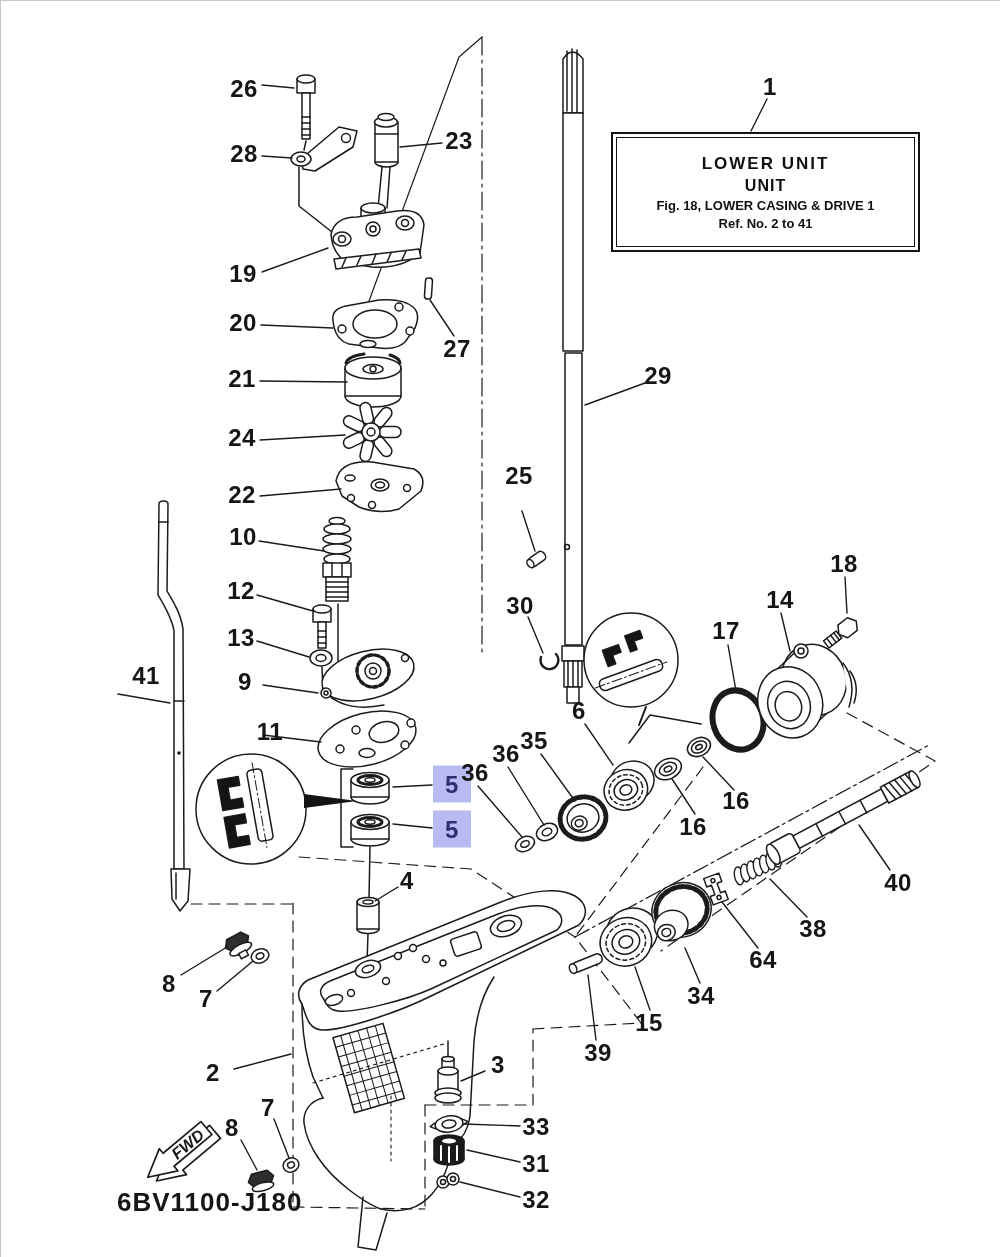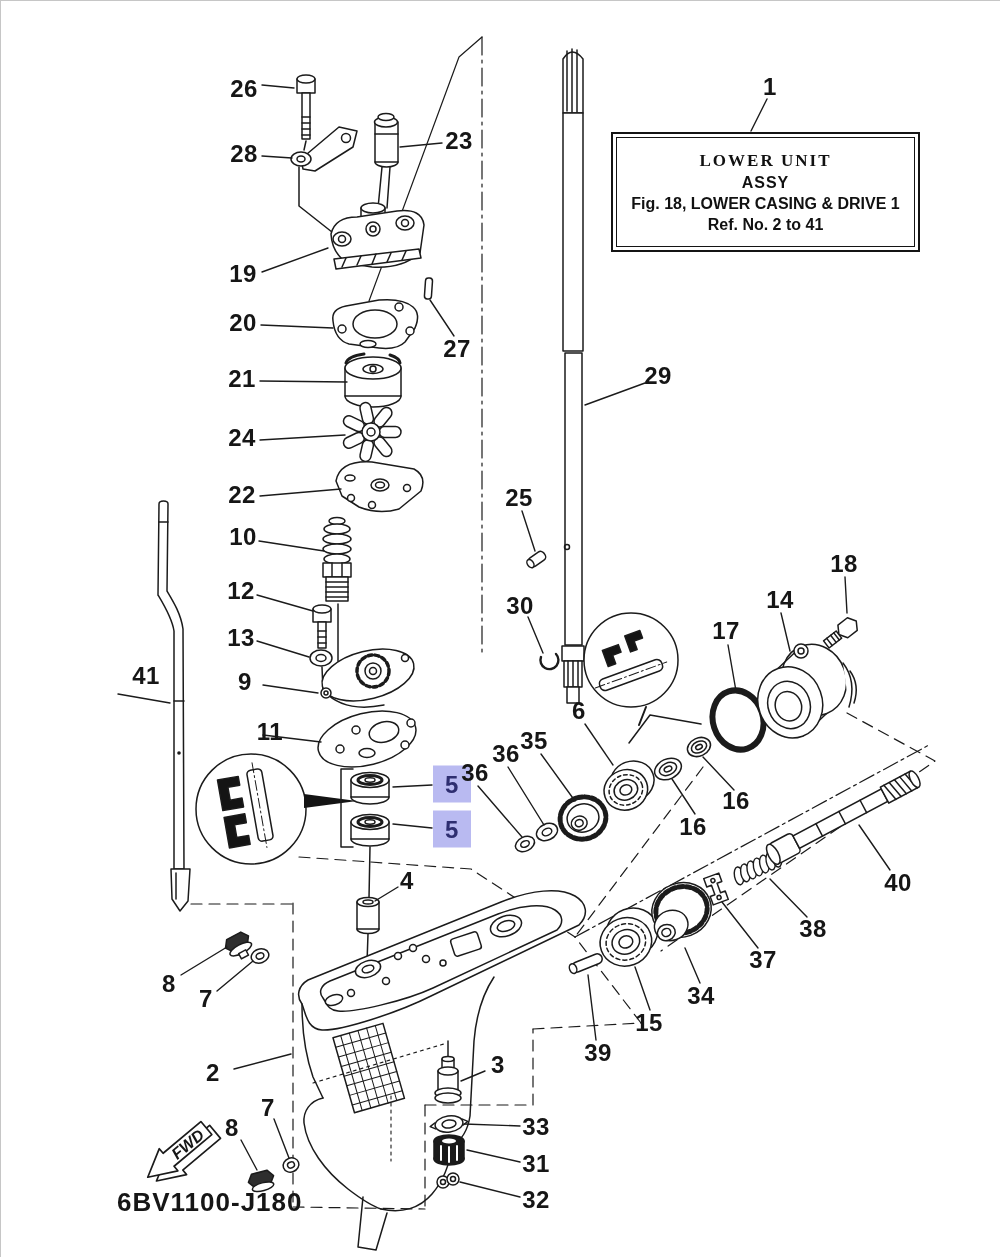--- a/index.html
+++ b/index.html
@@ -8,23 +8,23 @@
   #art{position:absolute;left:0;top:0;width:1000px;height:1257px;}
   #callout-layer{position:absolute;left:0;top:0;width:100%;height:100%;pointer-events:none;}
   .callout{position:absolute;transform:translate(-50%,-50%);font-weight:bold;font-size:24px;
            color:#161616;white-space:nowrap;letter-spacing:0.5px;}
   .callout.hl{background:var(--hl,#b9baf1);color:var(--hlc,#2e2e70);min-width:38px;height:37px;
               line-height:37px;text-align:center;box-sizing:border-box;}
   .title-box{position:absolute;left:610px;top:131px;width:309px;height:120px;border:2px solid #141414;
              background:#fff;box-sizing:border-box;padding:3px;}
   .title-box .inner{border:1.5px solid #141414;width:100%;height:100%;box-sizing:border-box;
              display:flex;flex-direction:column;justify-content:center;align-items:center;gap:3px;}
-  .tb1{font-weight:bold;font-size:17px;letter-spacing:2px;color:#111;font-family:Liberation Serif, serif;}
+  .tb1{font-weight:bold;font-size:17px;letter-spacing:2px;color:#111;}
   .tb2{font-weight:bold;font-size:16px;letter-spacing:1px;color:#111;}
-  .tb3,.tb4{font-weight:bold;font-size:16px;color:#111;}
+  .tb3,.tb4{font-weight:bold;font-size:13px;color:#111;}
   .code-label{position:absolute;left:116px;top:1186px;font-weight:bold;font-size:26px;
               letter-spacing:1px;color:#161616;}
 </style>
 </head>
 <body>
 
 <div class="stage">
 
 <svg id="art" viewBox="0 0 1000 1257">
   <g stroke="#1b1b1b" stroke-width="1.5" fill="none" stroke-linecap="round" stroke-linejoin="round">
@@ -529,21 +529,21 @@
           <line x1="595" y1="1039" x2="587" y2="974" stroke="#1b1b1b"></line>
           <line x1="889" y1="869" x2="858" y2="824" stroke="#1b1b1b"></line>
           <line x1="117" y1="693" x2="169" y2="702" stroke="#1b1b1b"></line>
         </g>
   </g>
 </svg>
 
 <div class="title-box">
   <div class="inner">
     <div class="tb1">LOWER UNIT</div>
-    <div class="tb2">ASSY</div>
+    <div class="tb2">UNIT</div>
     <div class="tb3">Fig. 18, LOWER CASING &amp; DRIVE 1</div>
     <div class="tb4">Ref. No. 2 to 41</div>
   </div>
 </div>
 
 <div id="callout-layer">
       <div class="callout" style="left: 769px; top: 86px;">1</div>
       <div class="callout" style="left: 212px; top: 1072px;">2</div>
       <div class="callout" style="left: 497px; top: 1064px;">3</div>
       <div class="callout" style="left: 406px; top: 880px;">4</div>
@@ -564,34 +564,34 @@
       <div class="callout" style="left: 692px; top: 826px;">16</div>
       <div class="callout" style="left: 735px; top: 800px;">16</div>
       <div class="callout" style="left: 725px; top: 630px;">17</div>
       <div class="callout" style="left: 843px; top: 563px;">18</div>
       <div class="callout" style="left: 242px; top: 273px;">19</div>
       <div class="callout" style="left: 242px; top: 322px;">20</div>
       <div class="callout" style="left: 241px; top: 378px;">21</div>
       <div class="callout" style="left: 241px; top: 494px;">22</div>
       <div class="callout" style="left: 458px; top: 140px;">23</div>
       <div class="callout" style="left: 241px; top: 437px;">24</div>
-      <div class="callout" style="left: 518px; top: 497px;">25</div>
+      <div class="callout" style="left: 518px; top: 475px;">25</div>
       <div class="callout" style="left: 243px; top: 88px;">26</div>
       <div class="callout" style="left: 456px; top: 348px;">27</div>
       <div class="callout" style="left: 243px; top: 153px;">28</div>
       <div class="callout" style="left: 657px; top: 375px;">29</div>
       <div class="callout" style="left: 519px; top: 605px;">30</div>
       <div class="callout" style="left: 535px; top: 1163px;">31</div>
       <div class="callout" style="left: 535px; top: 1199px;">32</div>
       <div class="callout" style="left: 535px; top: 1126px;">33</div>
       <div class="callout" style="left: 700px; top: 995px;">34</div>
       <div class="callout" style="left: 533px; top: 740px;">35</div>
       <div class="callout" style="left: 505px; top: 753px;">36</div>
       <div class="callout" style="left: 474px; top: 772px;">36</div>
-      <div class="callout" style="left: 762px; top: 959px;">37</div>
+      <div class="callout" style="left: 762px; top: 959px;">64</div>
       <div class="callout" style="left: 812px; top: 928px;">38</div>
       <div class="callout" style="left: 597px; top: 1052px;">39</div>
       <div class="callout" style="left: 897px; top: 882px;">40</div>
       <div class="callout" style="left: 99px; top: 675px; margin-left: 46px;">41</div>
     </div>
 
 <div class="code-label">6BV1100-J180</div>
 
 </div>
 

